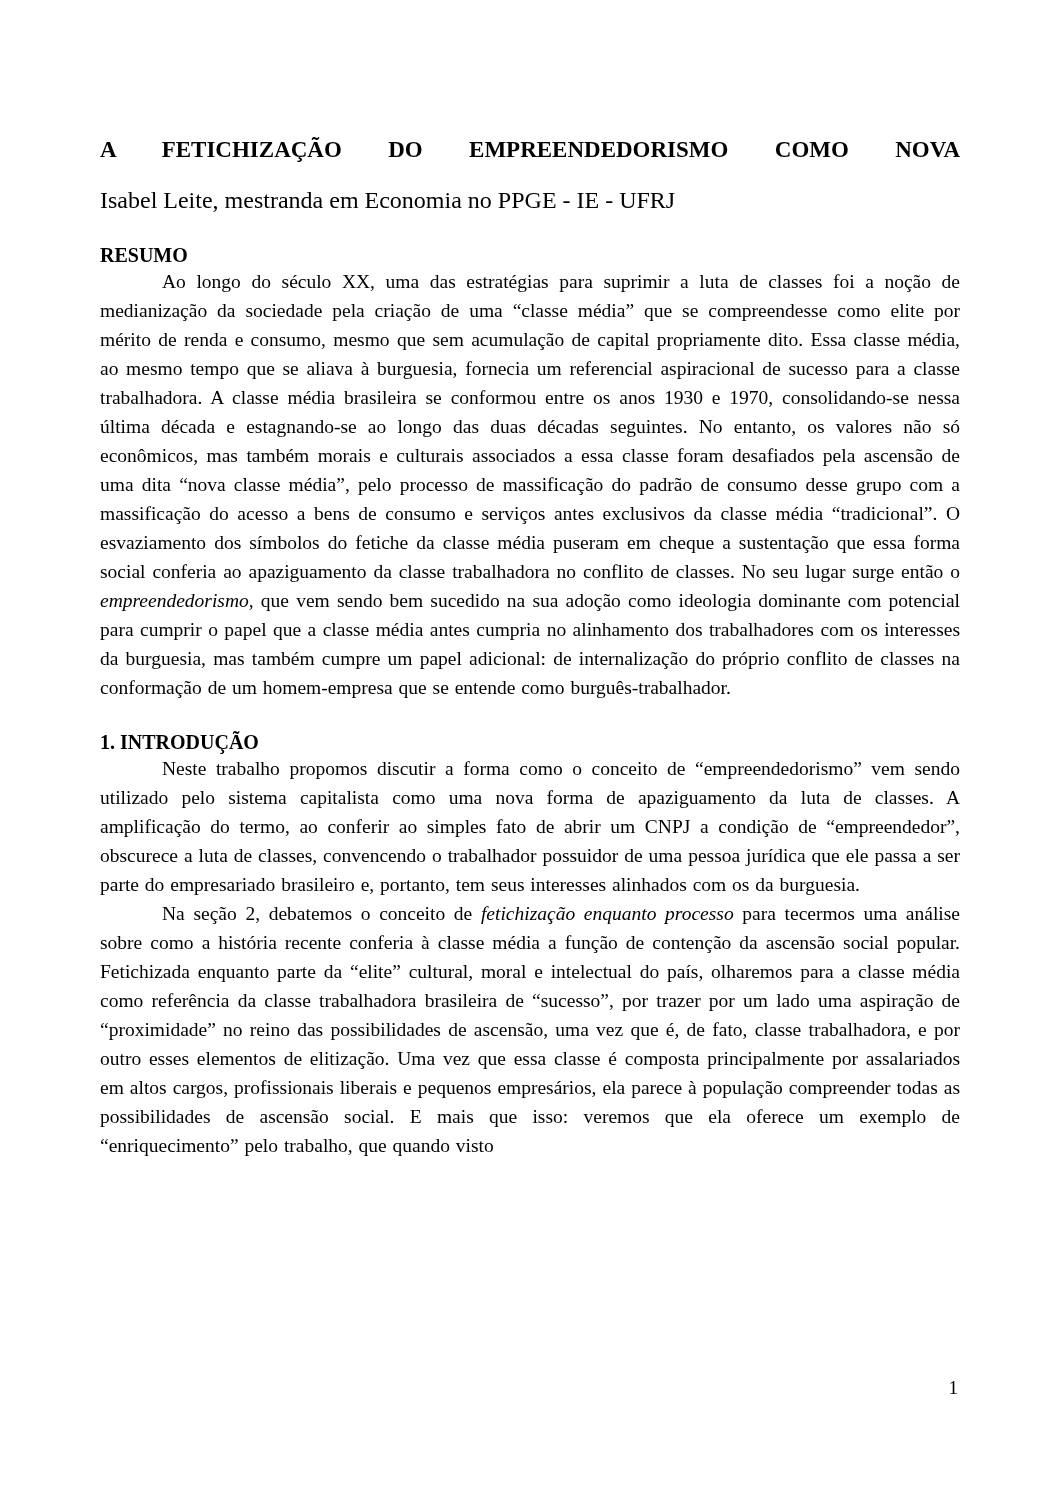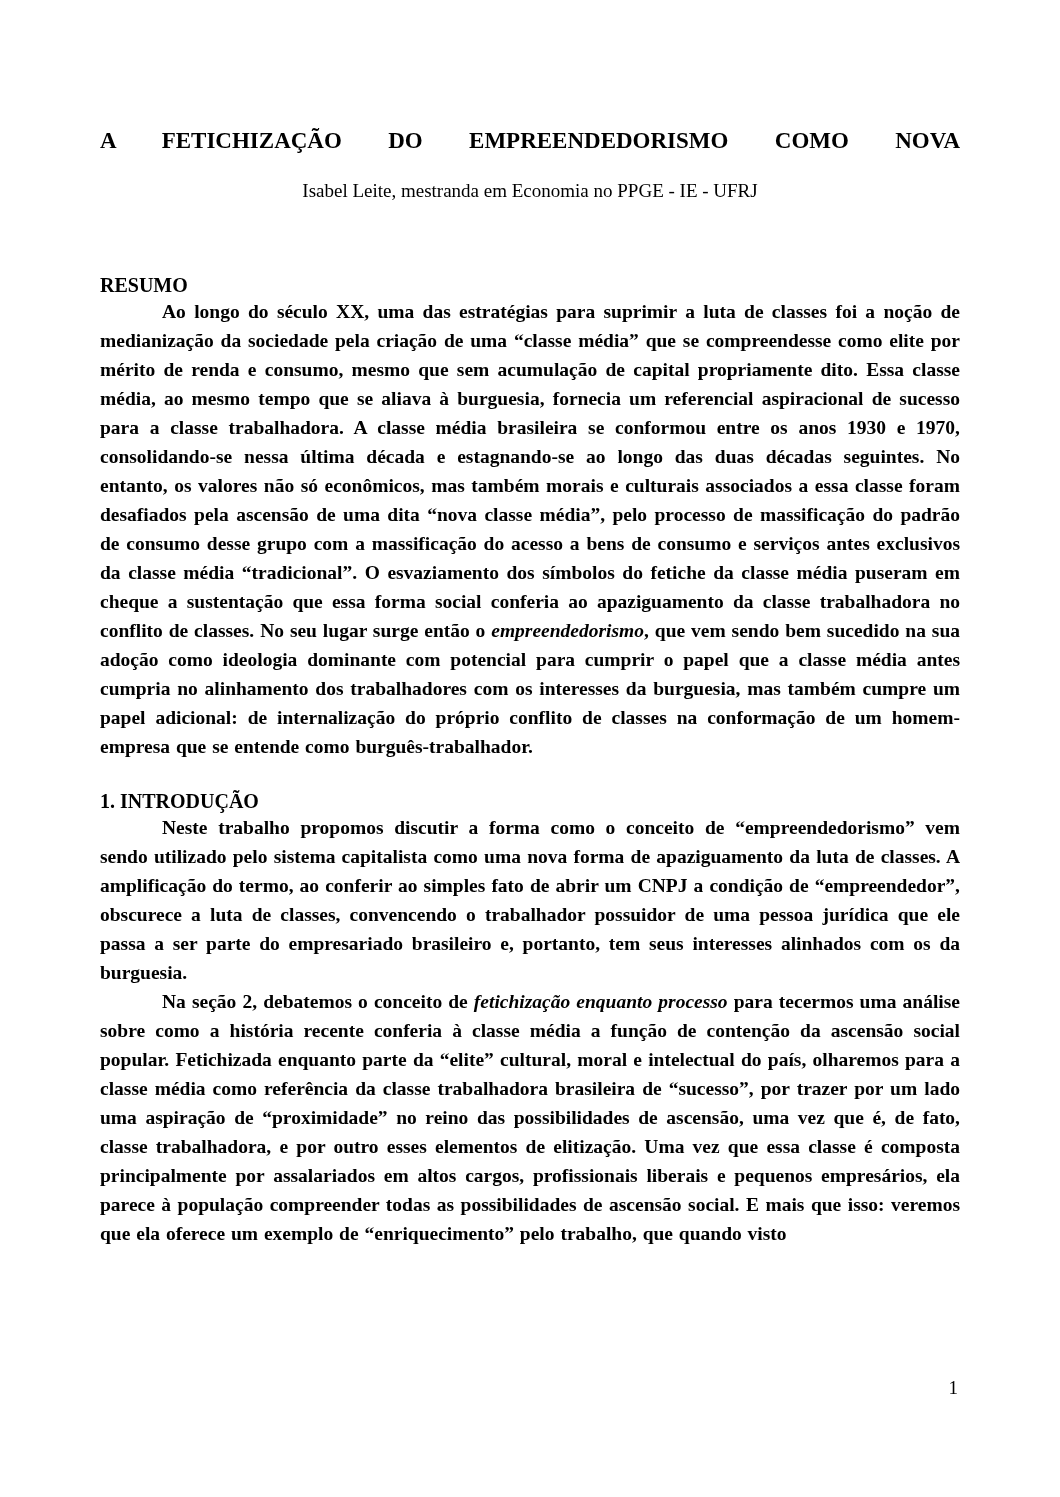--- a/index.html
+++ b/index.html
@@ -8,58 +8,57 @@
     width: 1060px;
     height: 1497px;
     background: #ffffff;
     color: #000000;
     font-family: "Liberation Serif", serif;
     overflow: hidden;
   }
   .content {
     position: absolute;
     left: 100px;
-    top: 8px;
+    top: 17px;
     width: 860px;
   }
   .title {
     margin-top: 118px;
     font-size: 23px;
     font-weight: bold;
     line-height: 30px;
   }
   .title-line1 {
     text-align: justify;
     text-align-last: justify;
   }
   .title-line2 {
     text-align: left;
   }
   .author {
     margin-top: 23px;
-    font-size: 19px;
+    font-size: 24px;
     line-height: 24px;
-    text-align: center;
+    text-align: left;
   }
   .heading {
     font-size: 20px;
     font-weight: bold;
     line-height: 24px;
     margin: 0;
   }
-  .resumo-heading { margin-top: 70px; }
+  .resumo-heading { margin-top: 31px; }
   .intro-heading  { margin-top: 28px; }
   p.body-par {
     font-size: 19.5px;
     line-height: 29px;
     text-align: justify;
     text-indent: 62px;
     margin: 0;
     word-spacing: 1px;
-    font-weight: bold;
   }
   .p-resumo { margin-top: 26px; }
   .p-intro1 { margin-top: 25px; }
   .p-intro2 { margin-top: 13px; }
   .page-number {
     position: absolute;
     top: 1376px;
     right: 102px;
     font-size: 19px;
     line-height: 24px;

